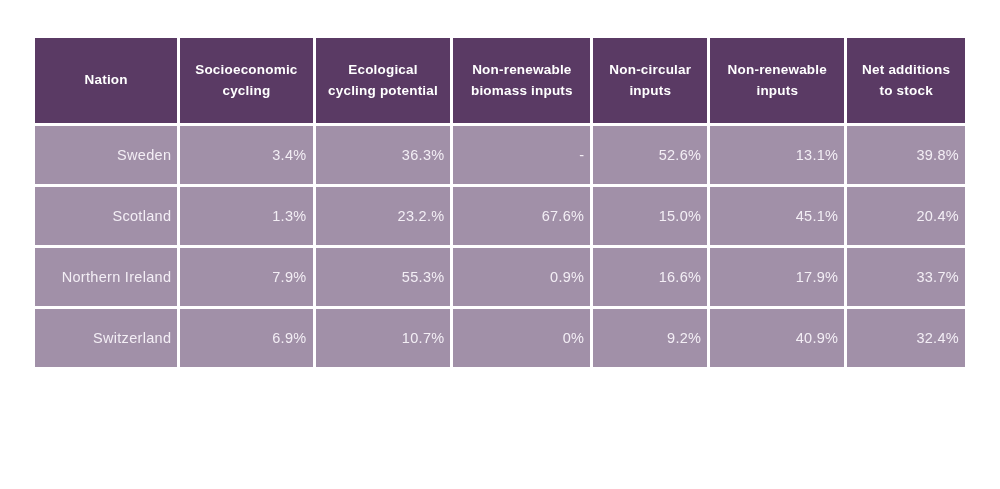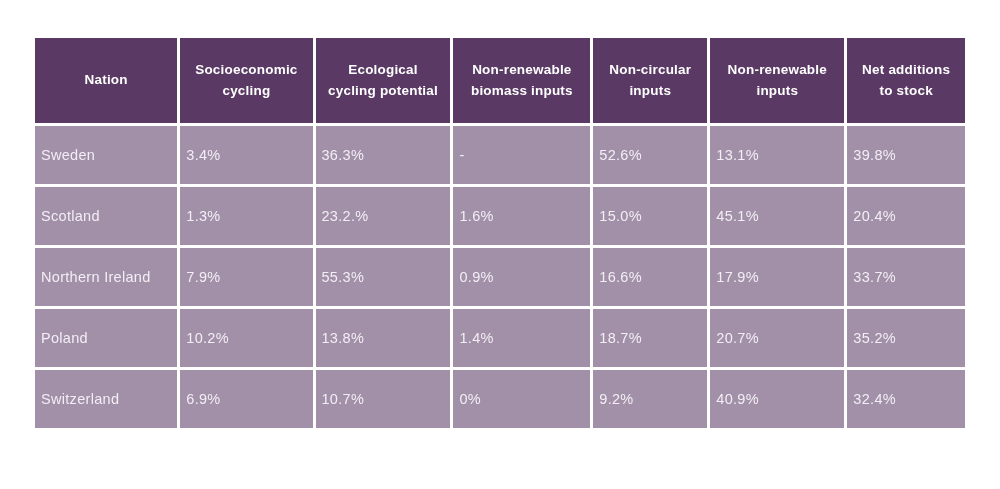--- a/index.html
+++ b/index.html
@@ -42,21 +42,21 @@
     line-height: 1.55;
     letter-spacing: 0.2px;
     padding: 0 6px;
   }
   td {
     background: var(--cell_bg, #a190a8);
     color: var(--cell_text, #f3eef5);
     height: 58px;
     font-size: 14.5px;
     font-weight: normal;
-    text-align: left;
+    text-align: right;
     vertical-align: middle;
     letter-spacing: 0.3px;
     padding: 16px 6px;
   }
 </style>
 </head>
 <body>
 
 <div class="page">
   <table class="stats-table">
@@ -93,42 +93,33 @@
         <td>36.3%</td>
         <td>-</td>
         <td>52.6%</td>
         <td>13.1%</td>
         <td>39.8%</td>
       </tr>
       <tr>
         <td>Scotland</td>
         <td>1.3%</td>
         <td>23.2.%</td>
-        <td>1.6%</td>
+        <td>67.6%</td>
         <td>15.0%</td>
         <td>45.1%</td>
         <td>20.4%</td>
       </tr>
       <tr>
         <td>Northern Ireland</td>
         <td>7.9%</td>
         <td>55.3%</td>
         <td>0.9%</td>
         <td>16.6%</td>
         <td>17.9%</td>
         <td>33.7%</td>
-      </tr>
-      <tr>
-        <td>Poland</td>
-        <td>10.2%</td>
-        <td>13.8%</td>
-        <td>1.4%</td>
-        <td>18.7%</td>
-        <td>20.7%</td>
-        <td>35.2%</td>
       </tr>
       <tr>
         <td>Switzerland</td>
         <td>6.9%</td>
         <td>10.7%</td>
         <td>0%</td>
         <td>9.2%</td>
         <td>40.9%</td>
         <td>32.4%</td>
       </tr>

